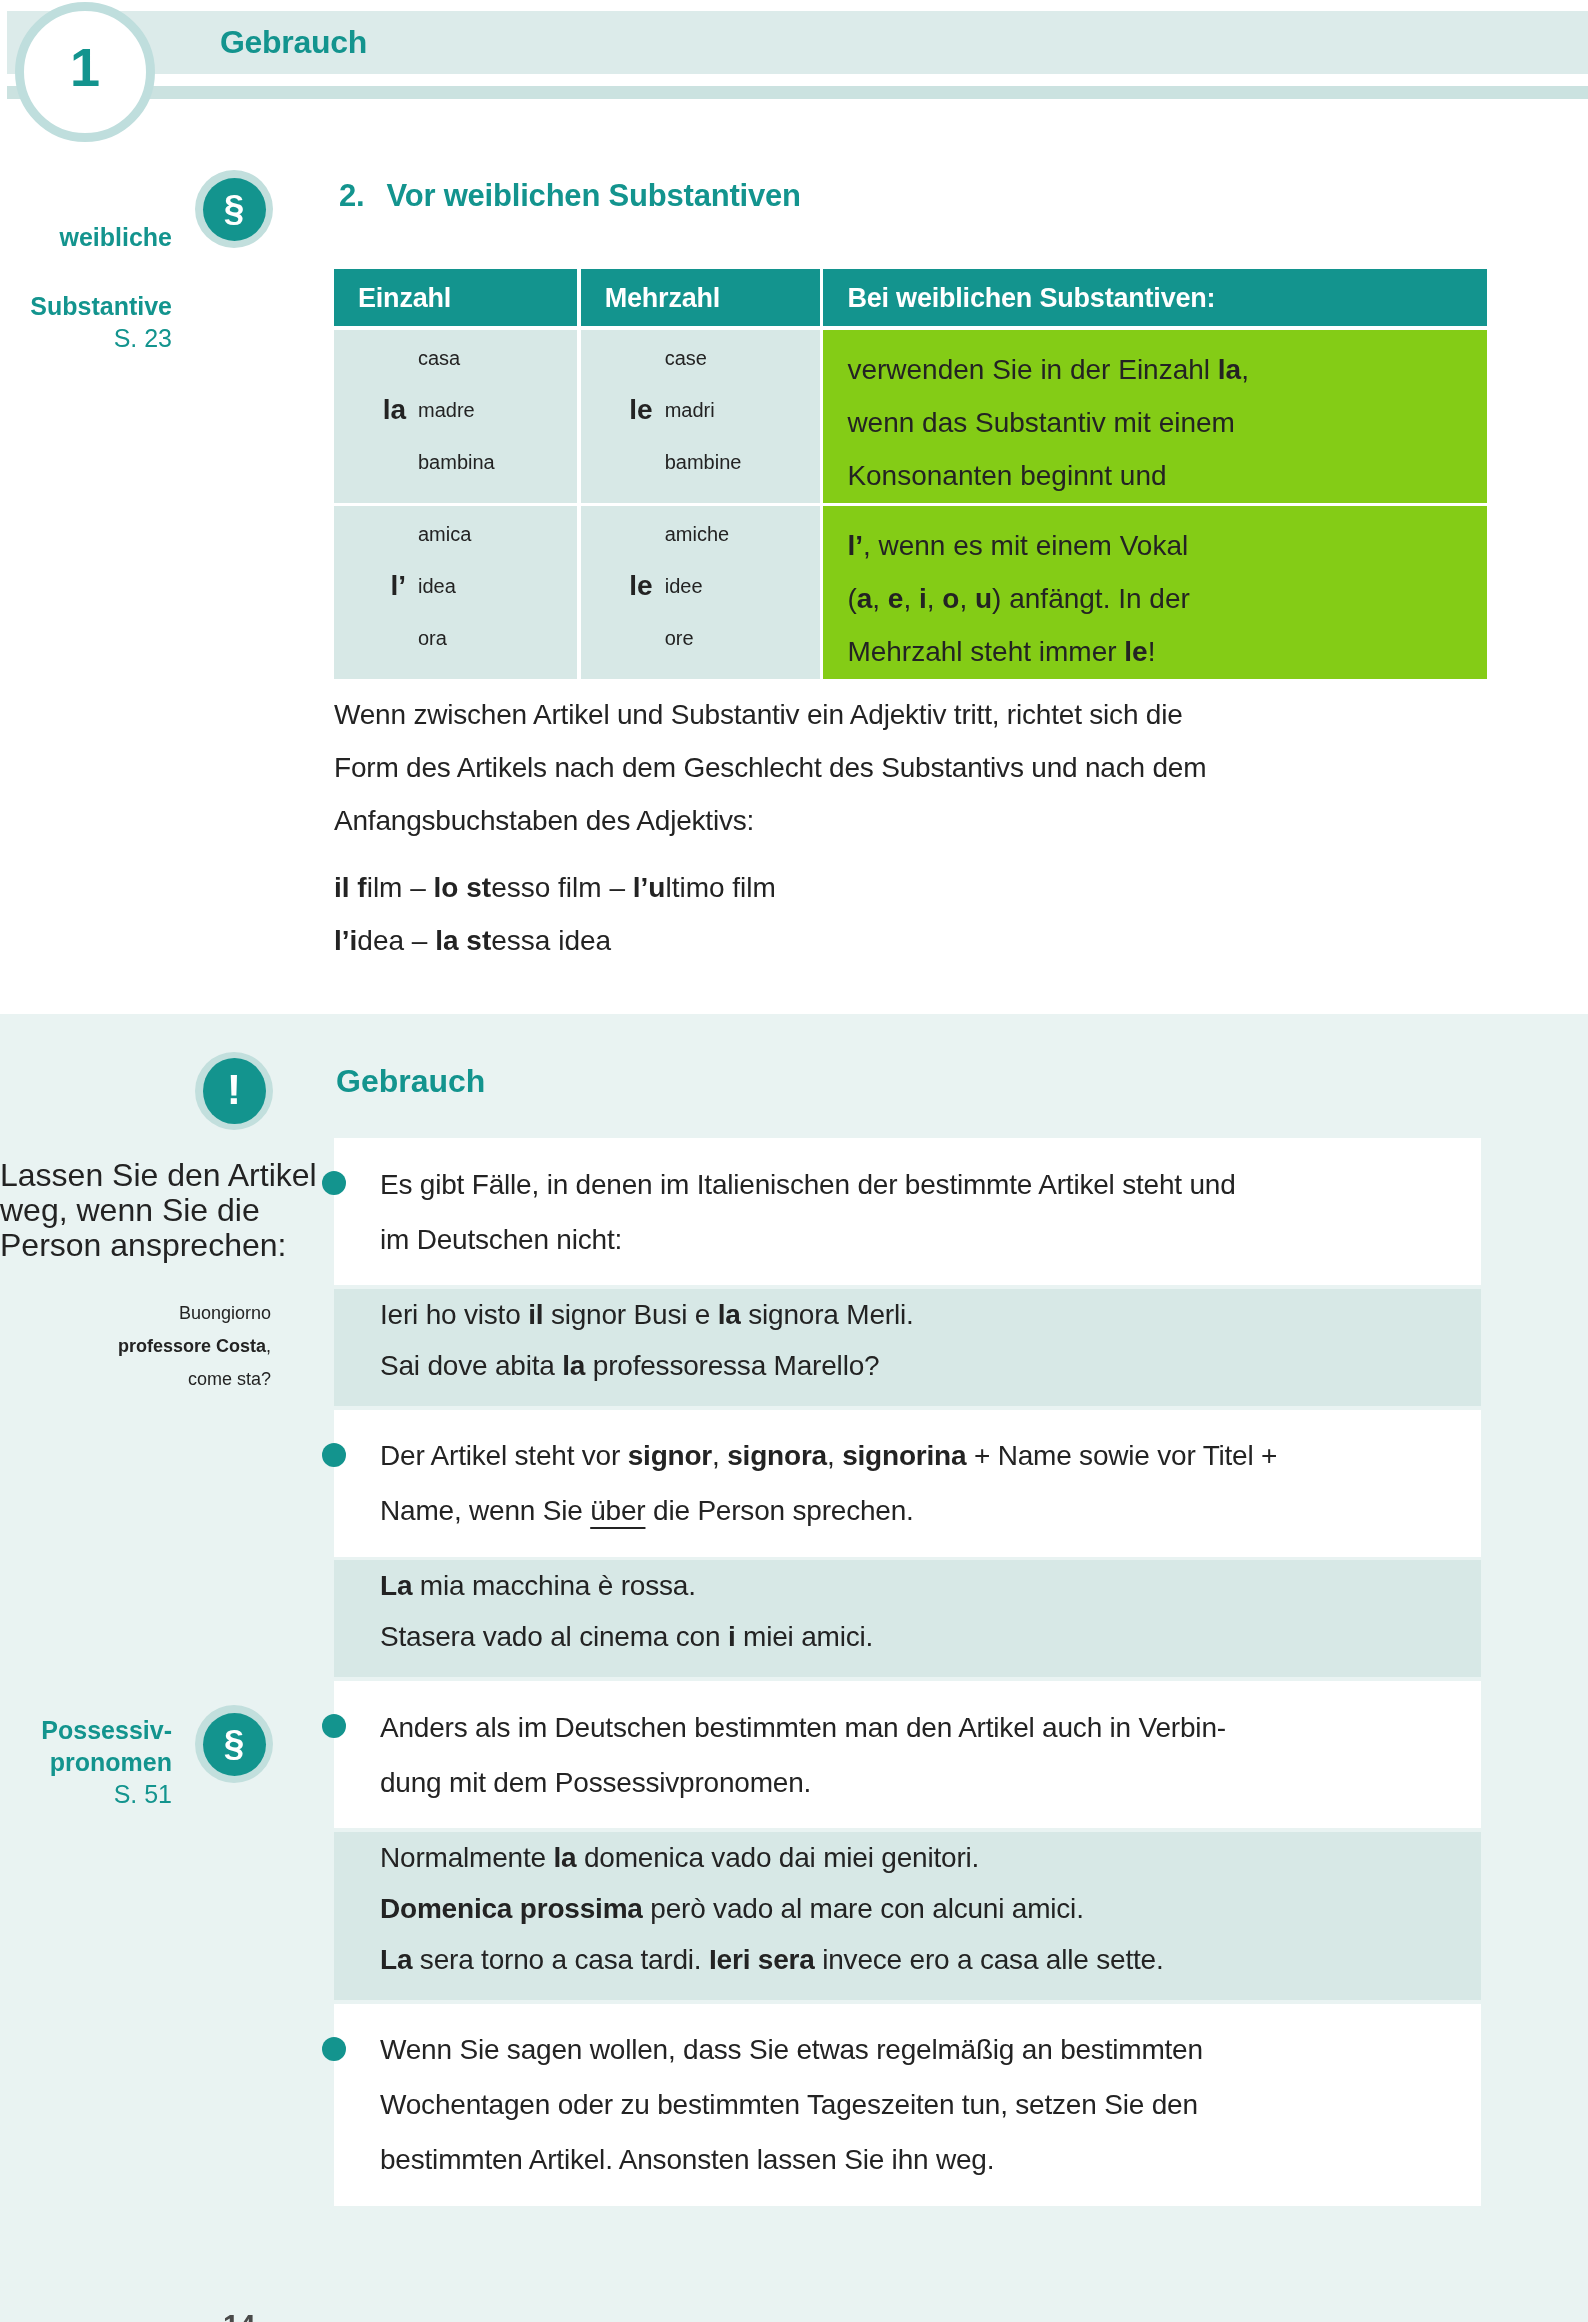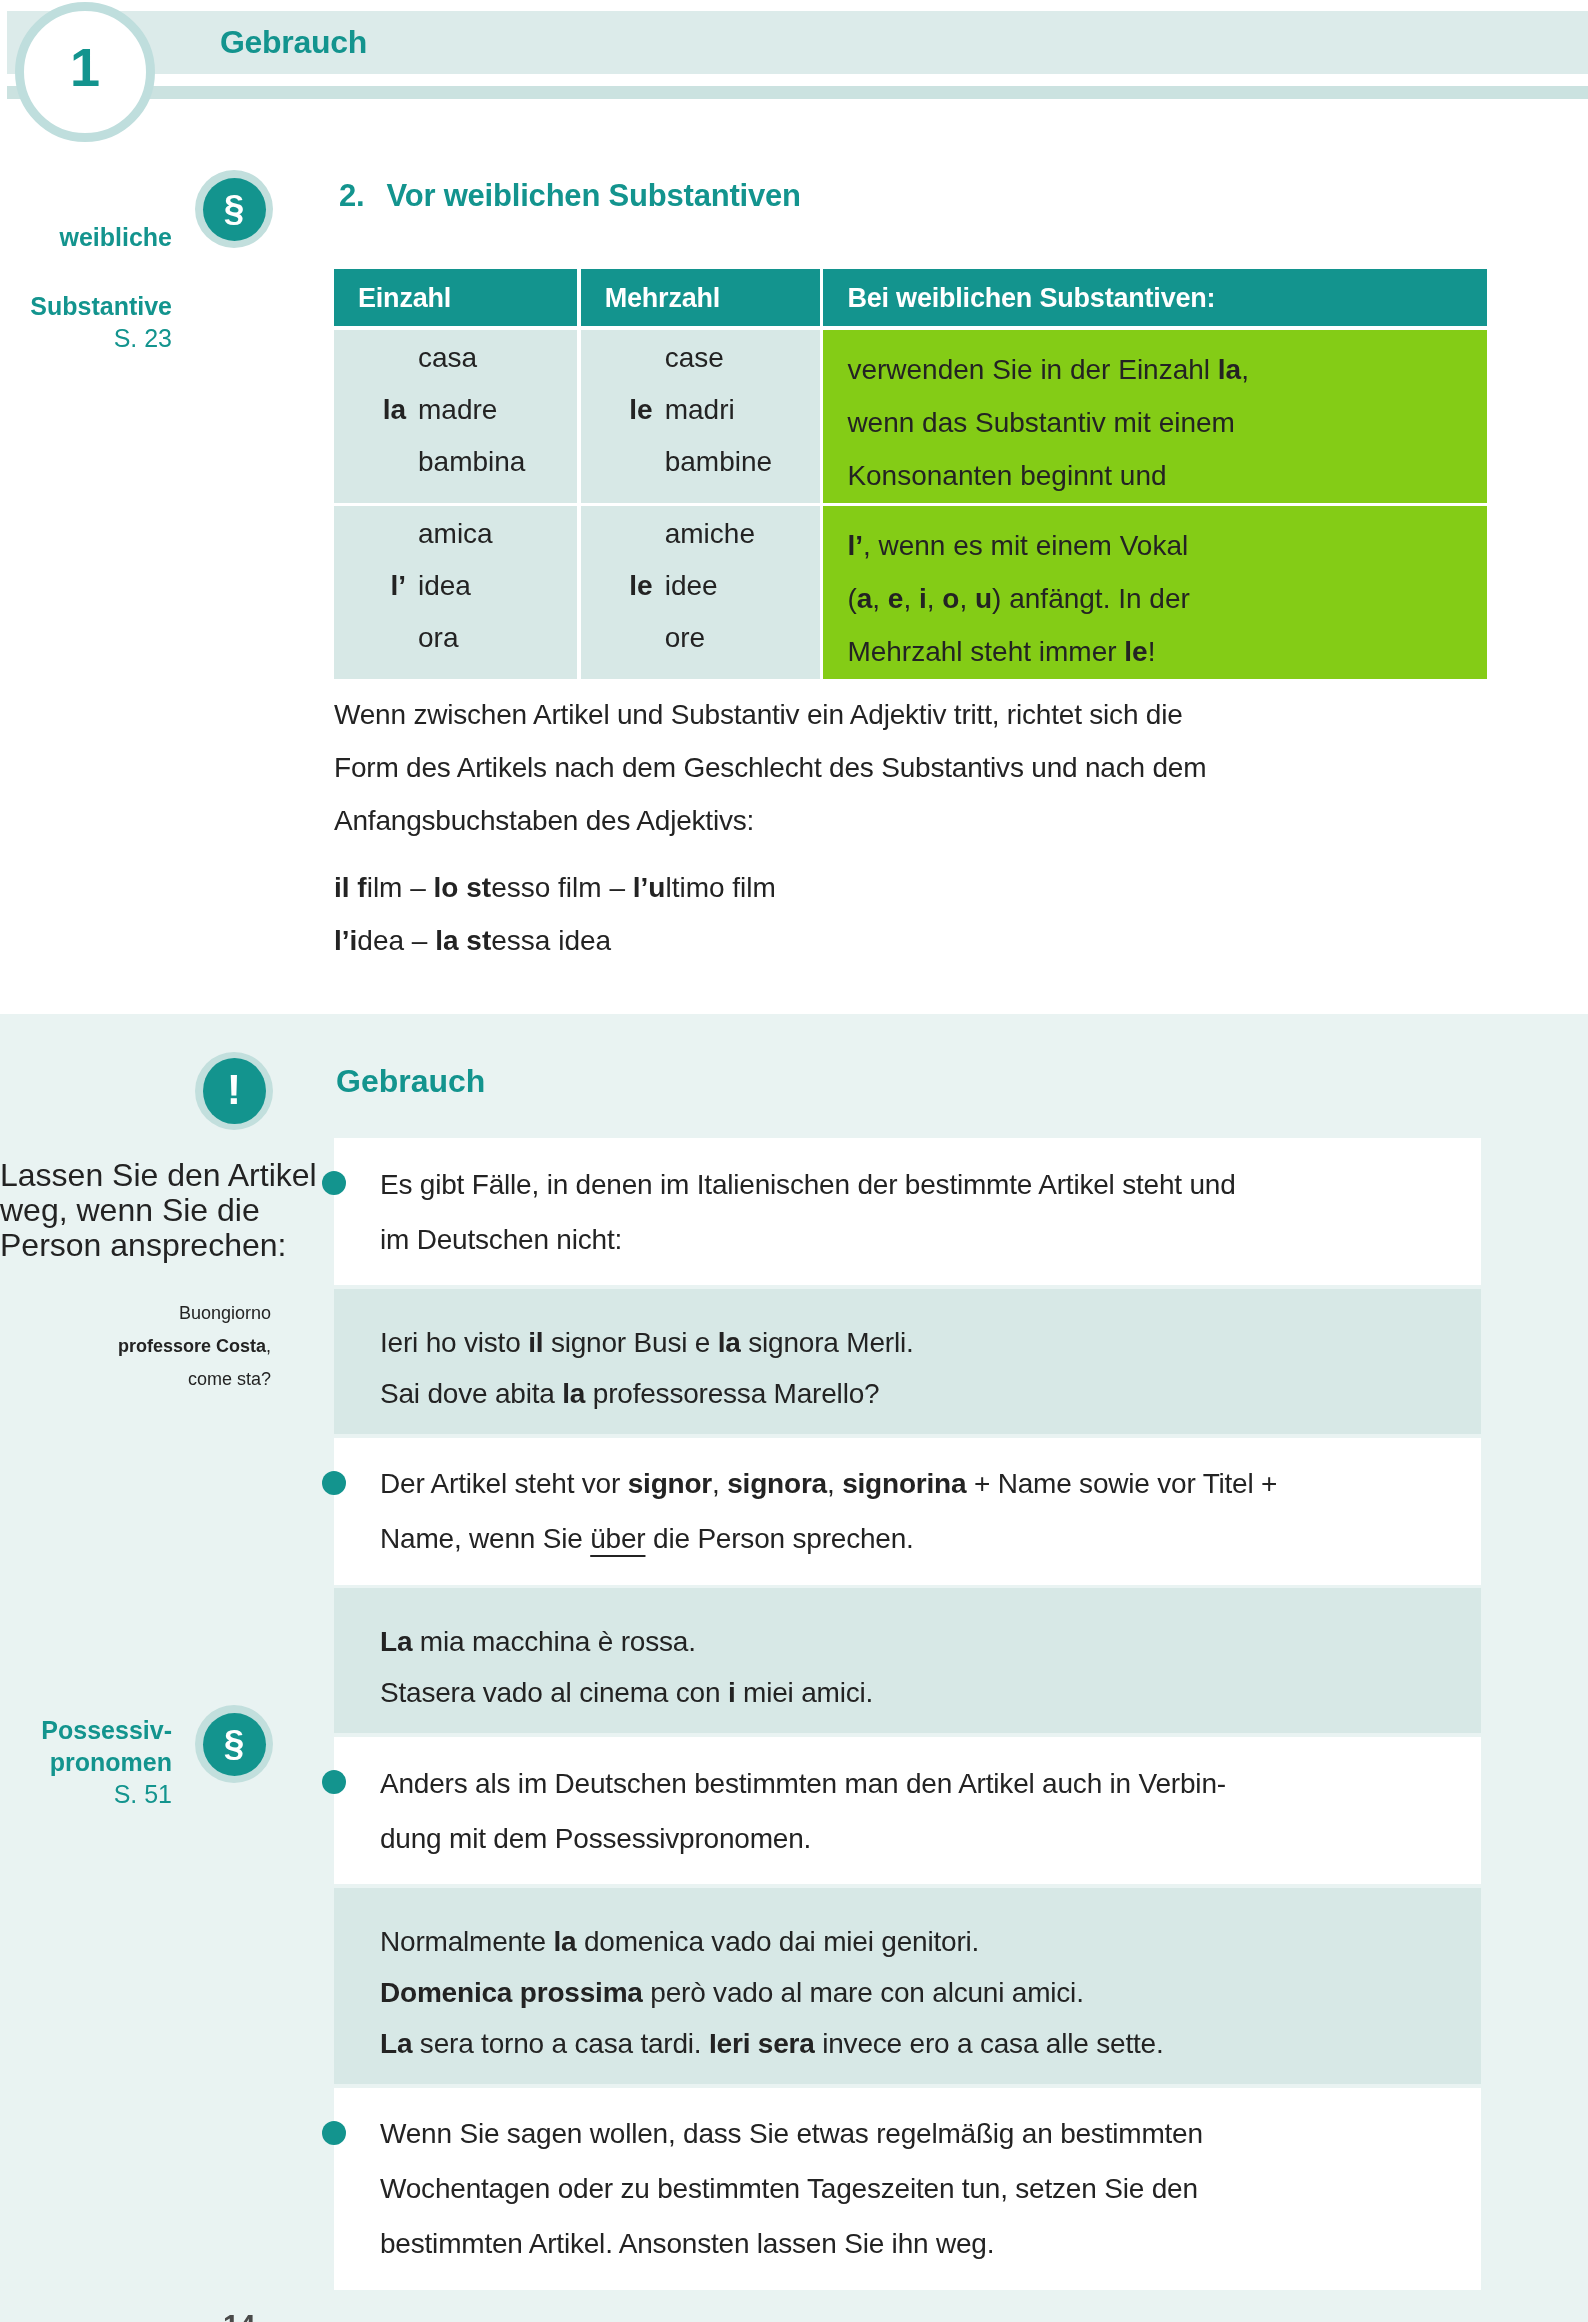--- a/index.html
+++ b/index.html
@@ -46,37 +46,37 @@
 
   
   .gtable{left:334px;top:269px;display:grid;grid-template-columns:243px 239px 664px;gap:3.7px;}
   .th{background:#13948e;color:#fff;font-weight:bold;font-size:27px;height:57px;line-height:59px;
       padding-left:24px;letter-spacing:-0.2px;}
   .cell{background:#d7e8e6;min-height:160px;}
   .cell.desc{background:#84cc16;padding:13px 9.3px 0 24px;font-size:28px;}
   .cell.desc .line{line-height:53px;}
   .pair{display:flex;align-items:center;min-height:160px;}
   .article{width:72px;text-align:right;padding-right:12px;font-weight:bold;font-size:28px;}
-  .words{font-size:28px;}
+  .words{font-size:20px;}
   .words .line{line-height:52px;}
 
   
   .paragraph{left:334px;top:688px;font-size:28px;letter-spacing:-0.2px;}
   .paragraph .line{line-height:53px;}
   .inline-examples{left:334px;top:861px;font-size:28px;}
   .inline-examples .line{line-height:53px;}
 
   
   .section-band{left:0;top:1014px;width:1589px;height:1309px;background:#e9f3f2;}
   .section-heading{left:336px;top:1063px;font-size:32px;font-weight:bold;color:#13948e;}
   .blocks{left:334px;top:1138px;width:1147px;display:flex;flex-direction:column;gap:3.7px;}
   .block{position:relative;padding:18.6px 28px 18.6px 46px;font-size:28px;letter-spacing:-0.2px;}
   .block.rule{background:#ffffff;}
   .block.rule .line{line-height:55px;}
-  .block.example{background:#d7e8e6;padding-top:28px;padding-bottom:15px;}
+  .block.example{background:#d7e8e6;padding-top:0;padding-bottom:15px;}
   .block.example .line{line-height:51px;}
   .bullet{position:absolute;left:-12px;top:33px;width:24px;height:24px;border-radius:50%;background:#13948e;}
 
   .page-number{left:223px;top:2309px;font-size:29px;font-weight:bold;color:#4a4a4a;}
 </style>
 </head>
 <body>
 
 <div class="page">
 

